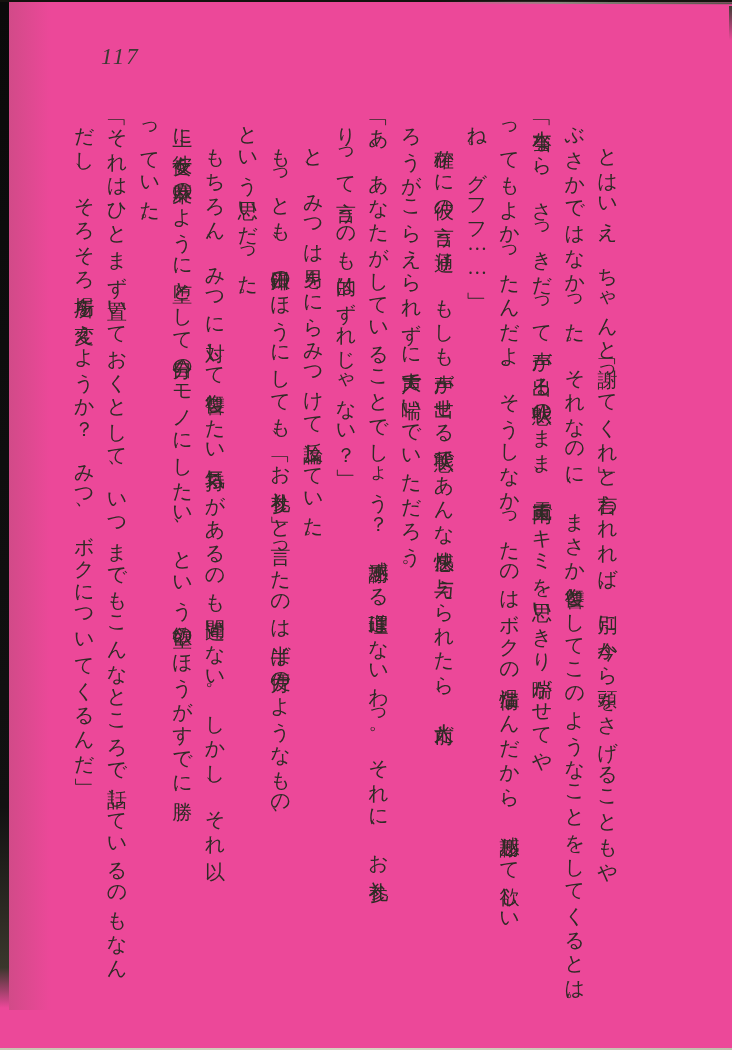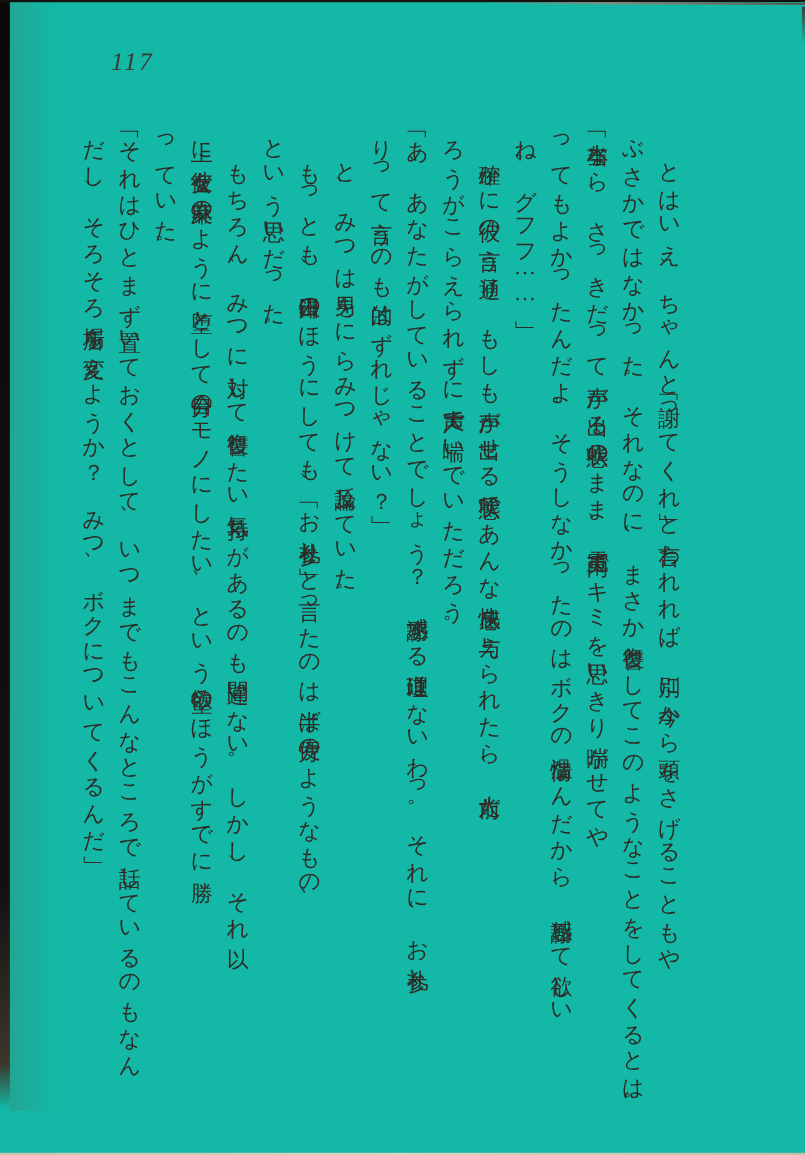--- a/index.html
+++ b/index.html
@@ -84,21 +84,21 @@
   }
   .tline {
     line-height: 32.7px;
     white-space: pre;
     height: auto;
   }
 </style>
 </head>
 <body>
 
-<div class="page" style="background: #14b8a6;">
+<div class="page" style="background: #ec4899;">
   <div class="edge-left"></div>
   <div class="edge-left-shadow"></div>
   <div class="edge-top"></div>
   <div class="edge-top-right"></div>
   <div class="edge-right-tick"></div>
   <div class="edge-bottom"></div>
 
   <div class="page-number">117</div>
 
   <div class="text-block" style="color: rgb(47, 43, 38);">

